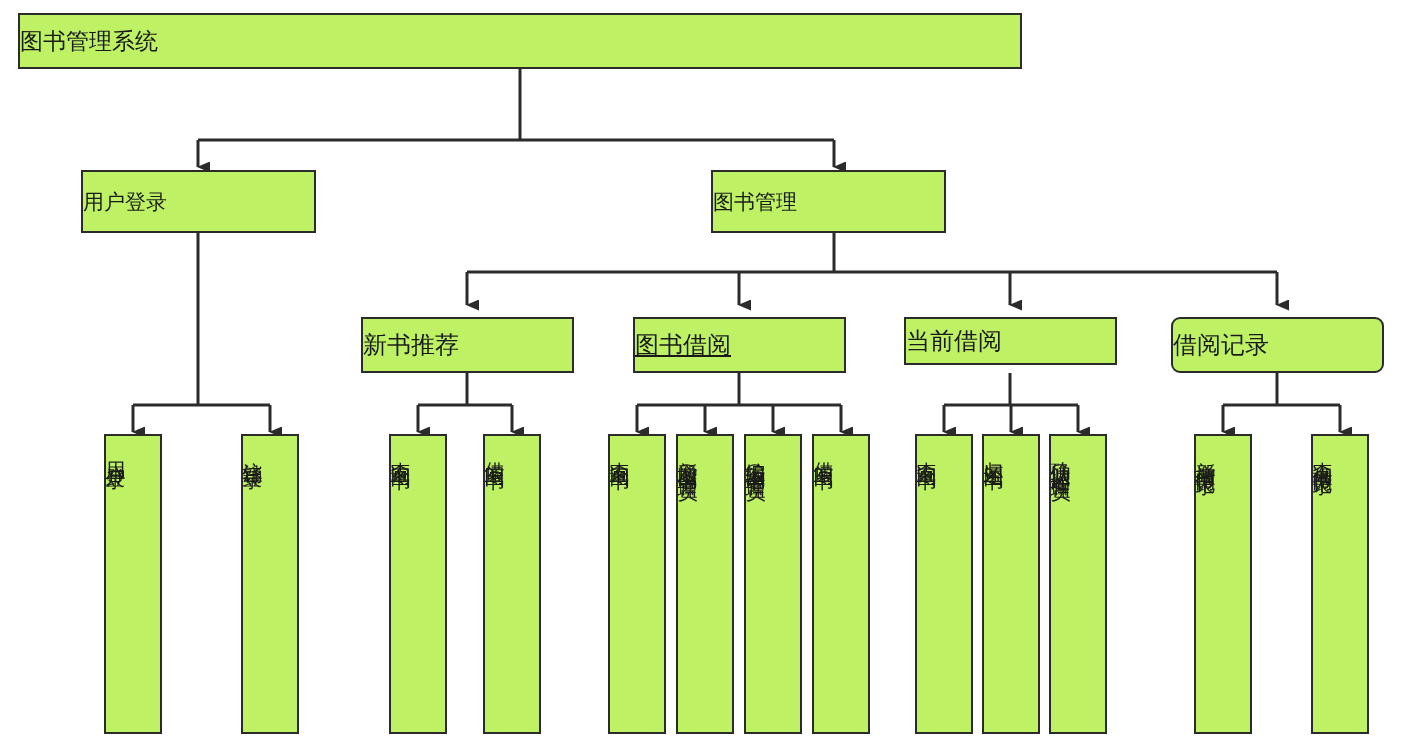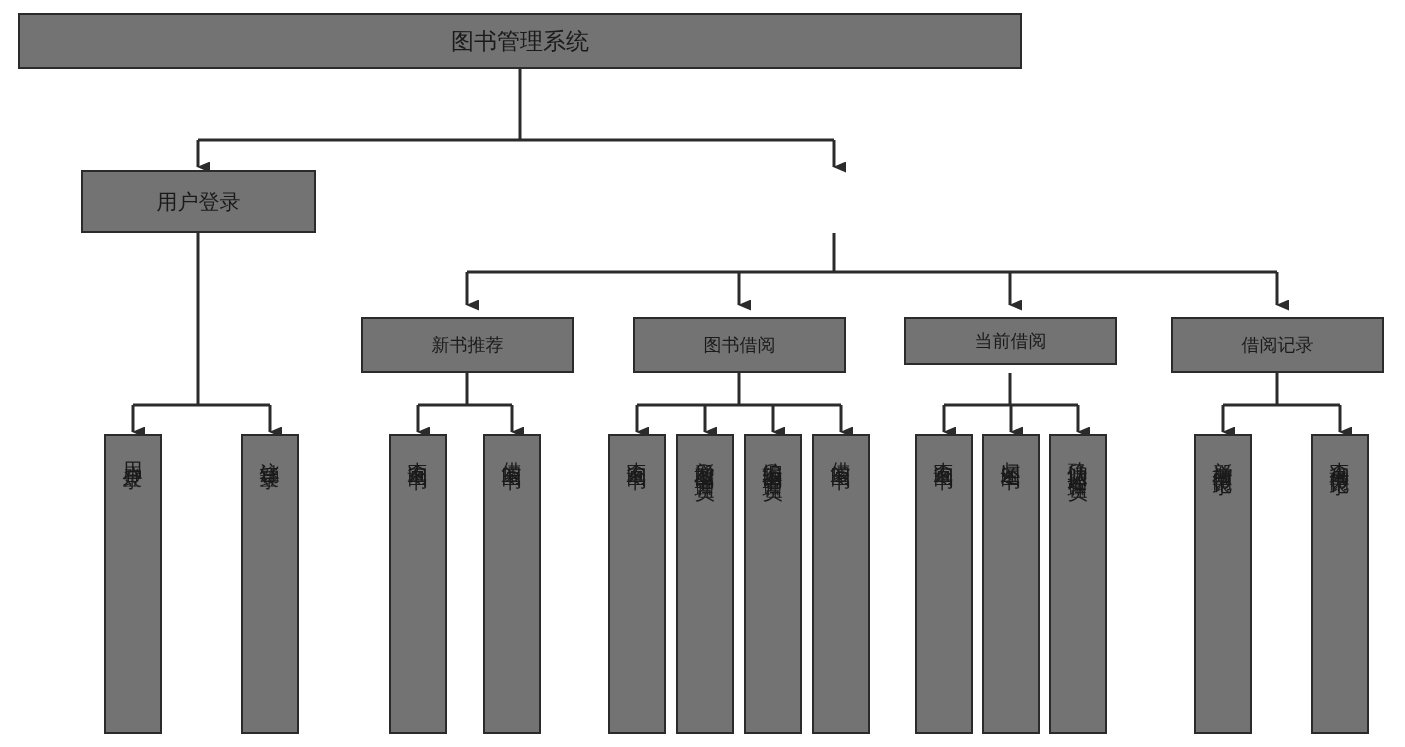--- a/index.html
+++ b/index.html
@@ -21,35 +21,34 @@
     position: absolute;
     left: 0;
     top: 0;
     width: 1405px;
     height: 747px;
     pointer-events: none;
   }
   .node {
     position: absolute;
     box-sizing: border-box;
-    background: #737373;
+    background: #bef264;
     border: 2px solid #2b2b2b;
     display: flex;
     align-items: center;
-    justify-content: center;
     color: #1a1a1a;
   }
   .node.root {
     font-size: 23px;
   }
   .node.lvl2 {
     font-size: 21px;
   }
   .node.lvl3 {
-    font-size: 18px;
+    font-size: 24px;
   }
   .node.leaf {
     align-items: flex-start;
     padding-top: 10px;
   }
   .vtext {
     writing-mode: vertical-rl;
     text-orientation: upright;
     letter-spacing: 3px;
     font-size: 20px;
@@ -122,31 +121,34 @@
     </g>
   </svg>
 
   <div class="node root" style="left:18px; top:13px; width:1004px; height:56px;">
     <span>图书管理系统</span>
   </div>
 
   <div class="node lvl2" style="left:81px; top:170px; width:235px; height:63px;">
     <span>用户登录</span>
   </div>
+  <div class="node lvl2" style="left:711px; top:170px; width:235px; height:63px;">
+    <span>图书管理</span>
+  </div>
 
   <div class="node lvl3" style="left:361px; top:317px; width:213px; height:56px;">
     <span>新书推荐</span>
   </div>
-  <div class="node lvl3" style="left:633px; top:317px; width:213px; height:56px;">
+  <div class="node lvl3" style="left:633px; top:317px; width:213px; height:56px;text-decoration:underline;">
     <span>图书借阅</span>
   </div>
   <div class="node lvl3" style="left:904px; top:317px; width:213px; height:48px;">
     <span>当前借阅</span>
   </div>
-  <div class="node lvl3" style="left:1171px; top:317px; width:213px; height:56px;">
+  <div class="node lvl3" style="left:1171px; top:317px; width:213px; height:56px;border-radius:9px;">
     <span>借阅记录</span>
   </div>
 
   <div class="node leaf" style="left:104px; top:434px; width:58px; height:300px;">
     <span class="vtext">用户登录</span>
   </div>
   <div class="node leaf" style="left:241px; top:434px; width:58px; height:300px;">
     <span class="vtext">注销登录</span>
   </div>
 

